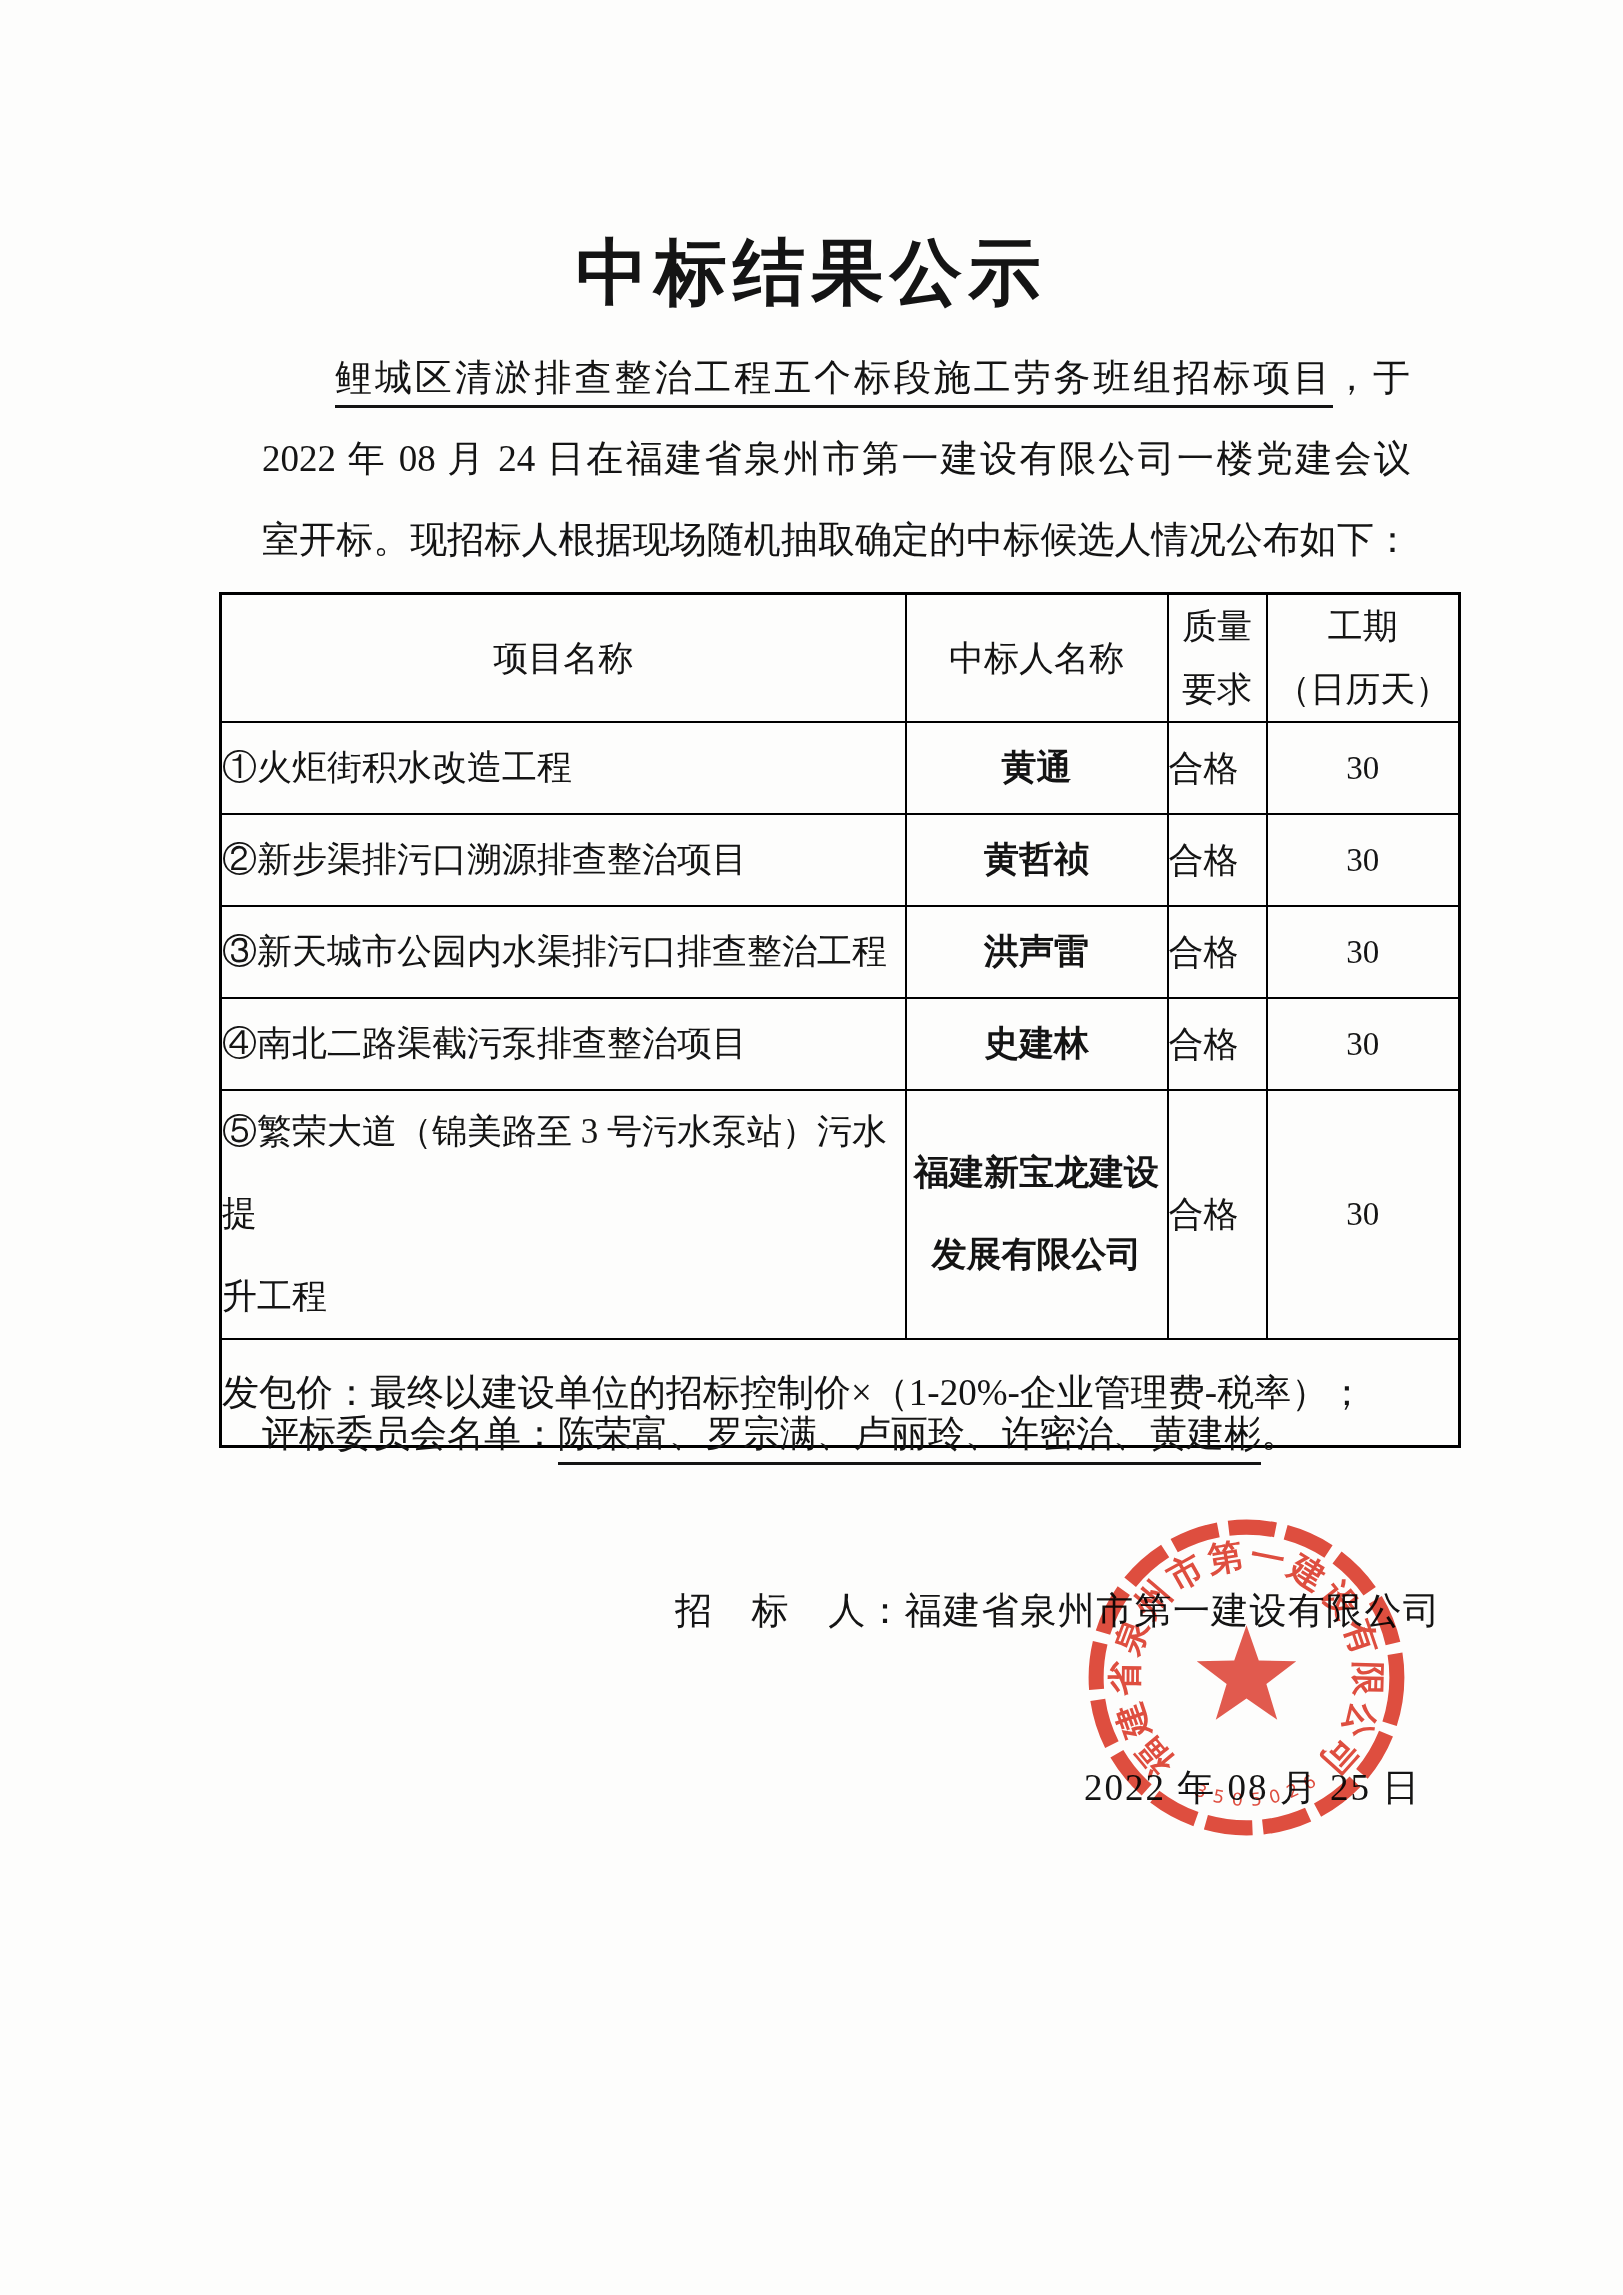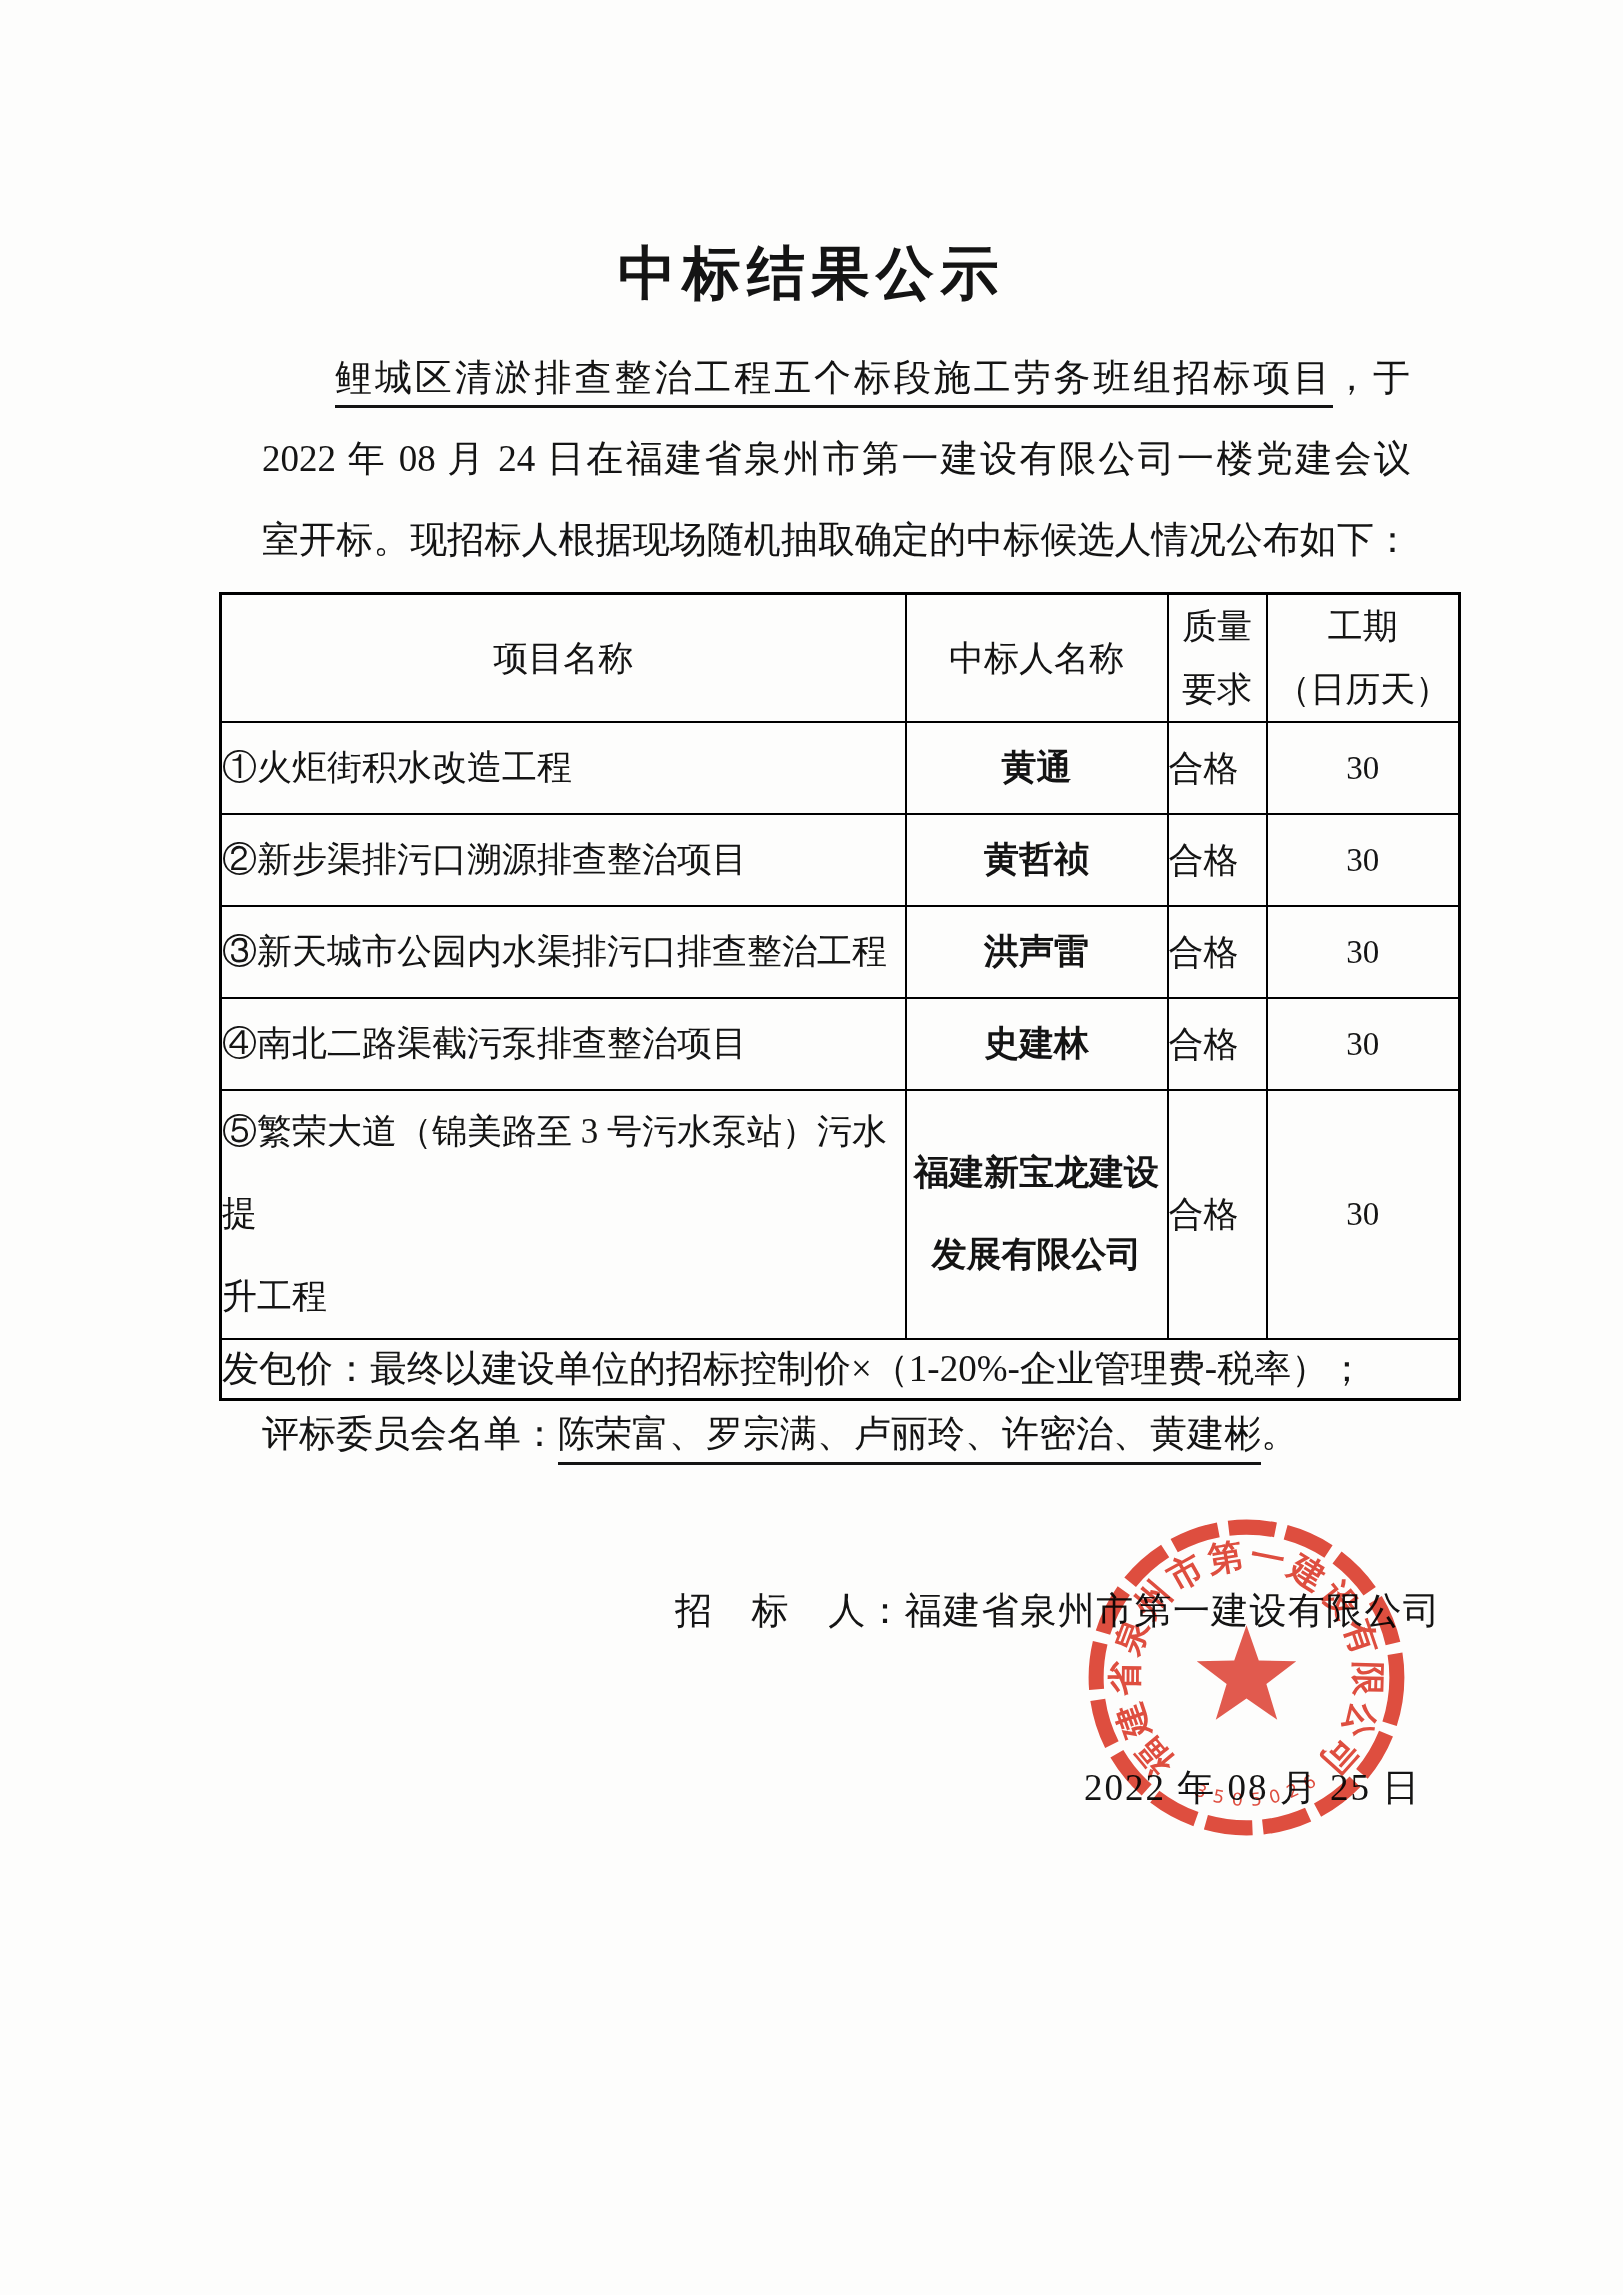--- a/index.html
+++ b/index.html
@@ -8,21 +8,21 @@
     width:1623px;height:2295px;
     background:#fdfdfc;
     font-family:"Liberation Serif","DejaVu Serif",serif;
     color:#141414;
     overflow:hidden;
   }
   
   .title{
     position:absolute;top:234px;left:0;width:100%;
     text-align:center;
-    font-size:58px;font-weight:700;letter-spacing:6.5px;
+    font-size:72px;font-weight:700;letter-spacing:6.5px;
     line-height:79px;
   }
   
   .intro{
     position:absolute;top:337px;left:262px;width:1149px;
     font-size:37px;font-weight:500;
   }
   .iline{
     line-height:81px;height:81px;
     text-align:justify;text-align-last:justify;
@@ -50,21 +50,21 @@
   td.proj{
     text-align:left;padding-left:14.4px;padding-right:5.2px;
     white-space:pre-wrap;line-height:2.35;margin-left:7px;
   }
   td.winner{
     text-align:center;font-weight:700;
     white-space:pre-wrap;line-height:2.35;
   }
   td.qual{}
   td.dur{text-align:center;font-size:33px;}
-  tr.frow{height:61px;}
+  tr.frow{height:108px;}
   td.foot{
     text-align:left;padding-left:15.7px;
     font-size:37px;
   }
   
   .committee{
     position:absolute;left:262px;top:1407px;
     font-size:37px;font-weight:500;line-height:54px;text-align:right;
   }
   .u2{border-bottom:3.3px solid #141414;padding-bottom:7.9px;}

